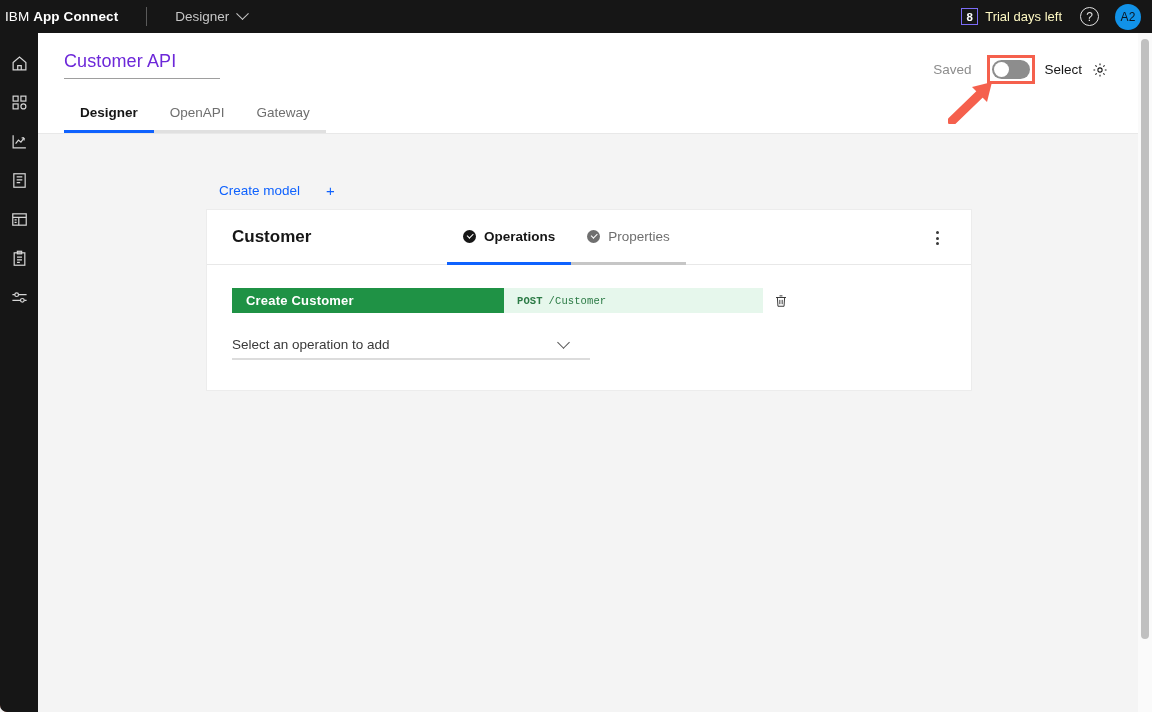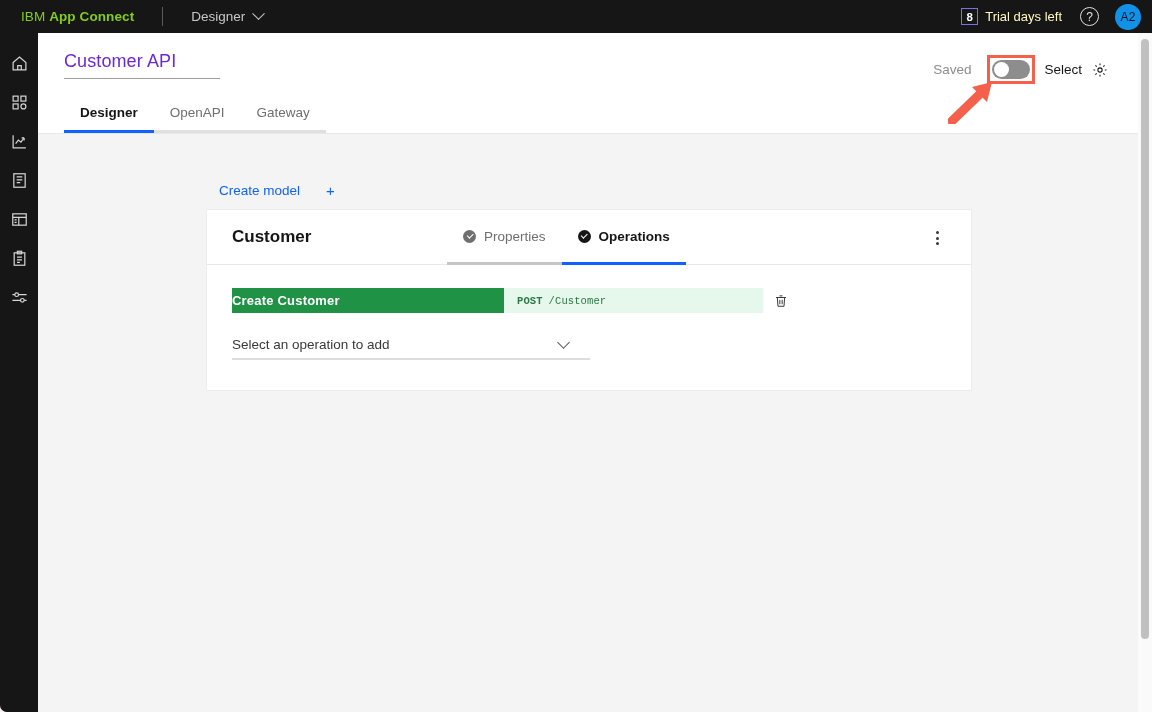--- a/index.html
+++ b/index.html
@@ -13,25 +13,25 @@
   
   .topnav {
     position: absolute; top: 0; left: 0;
     width: 1152px; height: 33px;
     background: #161616;
     display: flex; align-items: center;
     color: #f4f4f4;
     z-index: 50;
   }
   .brand {
-    padding-left: 21px;
+    padding-left: 5px;
     font-size: 13.5px;
     letter-spacing: .1px;
     white-space: nowrap;
-    color: #84cc16;
+    color: #ffffff;
   }
   .brand .b-strong { font-weight: 700; }
   .nav-div {
     width: 1px; height: 19px;
     background: #5a5a5a;
     margin: 0 28px 0 28px;
   }
   .nav-sel {
     display: flex; align-items: center; gap: 9px;
     font-size: 13.5px; color: #c6c6c6;
@@ -216,20 +216,21 @@
   .op-row {
     position: absolute; left: 25px; top: 78px;
     display: flex; align-items: center;
   }
   .op-name {
     width: 272px; height: 25px;
     background: #1f9245;
     color: #ffffff;
     font-size: 13px; font-weight: 700;
     display: flex; align-items: center;
+    padding-left: 14px;
     letter-spacing: .2px;
   }
   .op-path {
     width: 259px; height: 25px;
     background: #e6f7ec;
     display: flex; align-items: center;
     padding-left: 13px;
     font-family: "Liberation Mono", monospace;
     font-size: 10.5px; color: #2b7a45;
     letter-spacing: .1px;
@@ -408,27 +409,27 @@
 
   <div class="create-model">
     <span>Create model</span>
     <span class="plus-ic">+</span>
   </div>
 
   <div class="card">
     <div class="card-head">
       <div class="card-title">Customer</div>
       <div class="ctabs">
+        <div class="ctab active">
+          <span class="chk"></span>
+          <span>Operations</span>
+        </div>
         <div class="ctab">
           <span class="chk"></span>
           <span>Properties</span>
-        </div>
-        <div class="ctab active">
-          <span class="chk"></span>
-          <span>Operations</span>
         </div>
       </div>
       <div class="kebab">
         <i></i>
         <i></i>
         <i></i>
       </div>
     </div>
 
     <div class="op-row">

